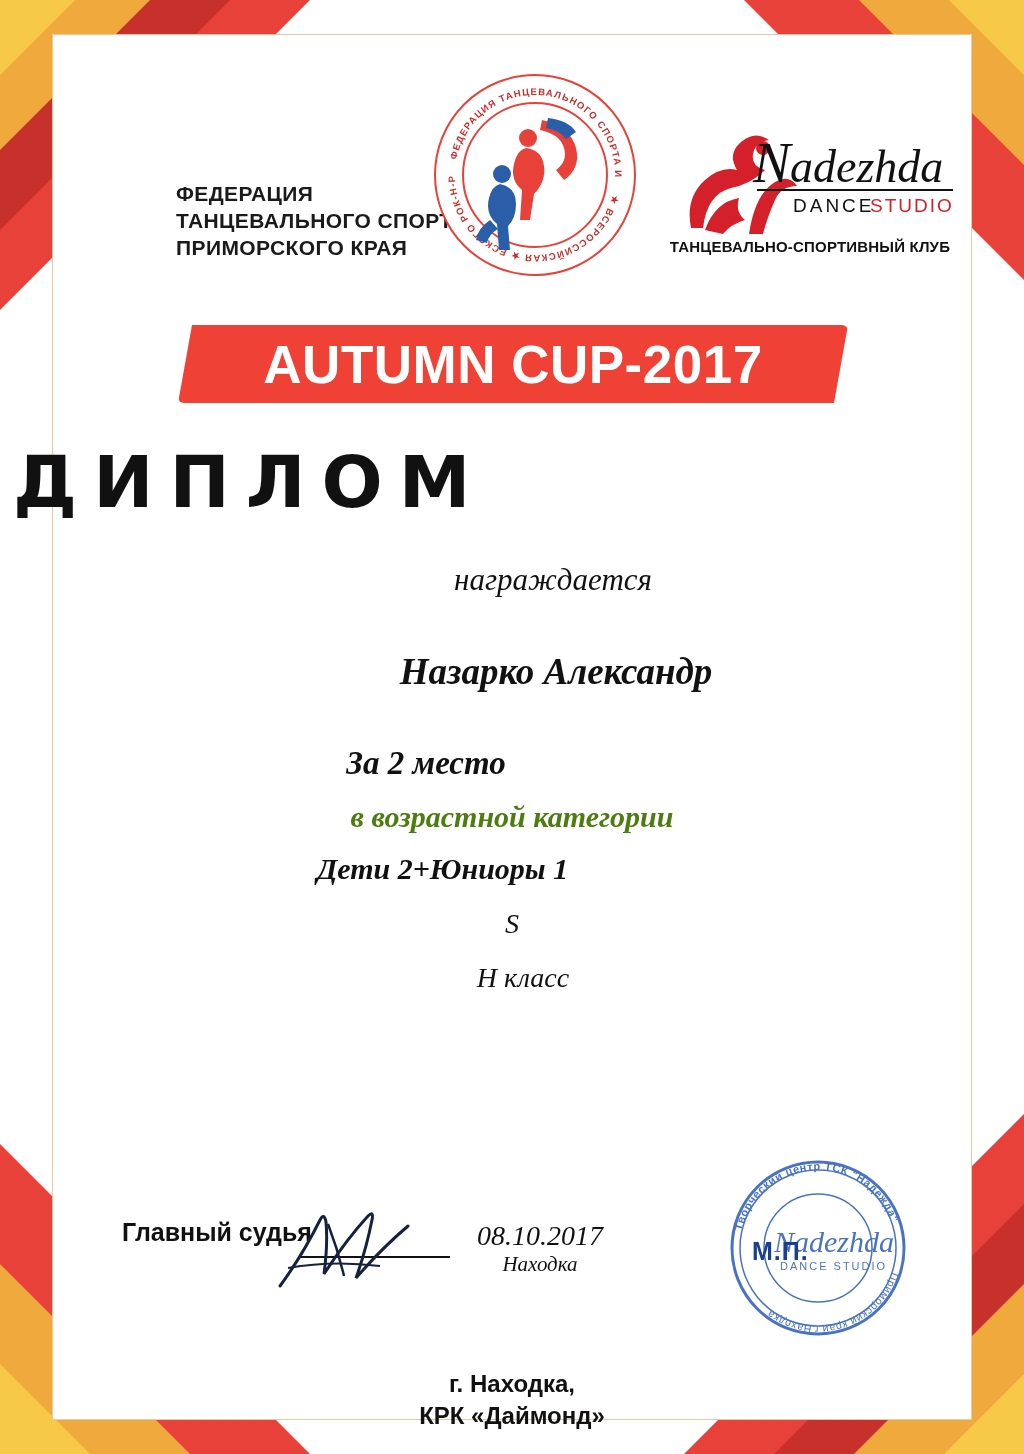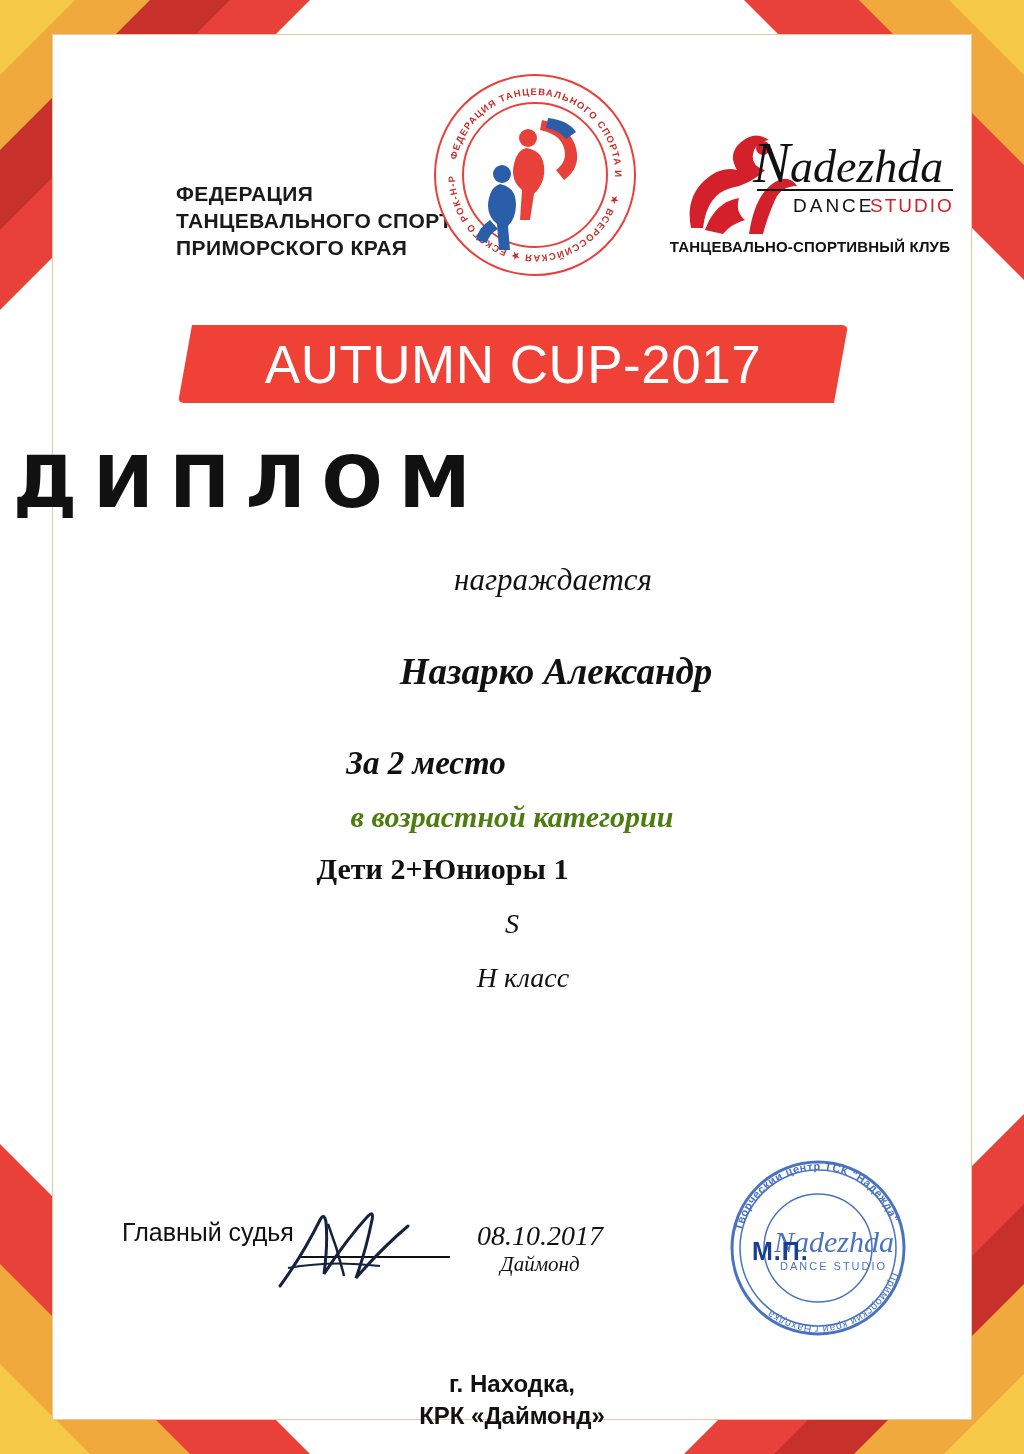--- a/index.html
+++ b/index.html
@@ -74,21 +74,21 @@
   
   .banner-wrap{position:absolute;left:178px;top:325px;width:670px;height:78px;}
   .banner-bg{
     position:absolute;left:0;top:0;width:670px;height:78px;background:#ef4136;
     clip-path:polygon(14px 0,670px 0,656px 78px,0 78px);
     border-radius:6px;
   }
   .banner-txt{
     position:absolute;left:0;top:0;width:670px;height:78px;
     display:flex;align-items:center;justify-content:center;
-    color:#fff;font-size:53px;font-weight:normal;letter-spacing:0.5px;
+    color:#fff;font-size:53px;font-weight:bold;letter-spacing:0.5px;
   }
 
   
   .diplom{
     position:absolute;left:0;top:440px;width:1024px;text-align:left;
     font-size:72px;font-weight:bold;letter-spacing:16px;color:#111;
     font-family:"DejaVu Sans",sans-serif;
     margin-left:13px;
   }
   .awarded{
@@ -106,35 +106,35 @@
     font-size:33px;font-weight:bold;font-style:italic;color:#111;
     font-family:"Liberation Serif",serif;
   }
   .agecat{
     position:absolute;left:0;top:800px;width:1024px;text-align:center;
     font-size:30px;font-weight:bold;font-style:italic;color:#4d7c0f;
     font-family:"Liberation Serif",serif;
   }
   .agegroup{
     position:absolute;left:0;top:852px;width:885px;text-align:center;
-    font-size:30px;font-weight:bold;color:#111;
+    font-size:30px;font-weight:bold;font-style:italic;color:#111;
     font-family:"Liberation Serif",serif;
   }
   .program{
     position:absolute;left:0;top:908px;width:1024px;text-align:center;
     font-size:28px;font-style:italic;color:#111;font-family:"Liberation Serif",serif;
   }
   .cls{
     position:absolute;left:0;top:962px;width:1024px;text-align:center;
     font-size:28px;font-style:italic;color:#111;font-family:"Liberation Serif",serif;padding-left:11px;
   }
 
   
   .judge-label{
-    position:absolute;left:122px;top:1218px;font-size:25px;font-weight:normal;color:#111;
+    position:absolute;left:122px;top:1218px;font-size:25px;font-weight:bold;color:#111;
   }
   .sig-line{
     position:absolute;left:300px;top:1256px;width:150px;height:2px;background:#111;
   }
   .signature{position:absolute;left:272px;top:1190px;width:180px;height:110px;}
   .city-sig{
     position:absolute;left:440px;top:1252px;width:200px;text-align:center;
     font-size:21px;font-style:italic;color:#111;font-family:"Liberation Serif",serif;
   }
   .date-sig{
@@ -242,21 +242,21 @@
 
   <div class="judge-label">Главный судья</div>
   <div class="sig-line"></div>
   <div class="signature">
     <svg viewBox="0 0 180 110" width="180" height="110">
       <path d="M8 96 q22 -30 40 -66 q4 -8 6 2 q2 22 -2 52 q22 -34 44 -58 q6 -6 4 4 q-6 30 -16 58 q26 -30 52 -52" fill="none" stroke="#15223f" stroke-width="3" stroke-linecap="round"></path>
       <path d="M16 78 q44 -8 92 -2" fill="none" stroke="#15223f" stroke-width="2"></path>
       <path d="M56 34 q10 26 16 52" fill="none" stroke="#15223f" stroke-width="2.5"></path>
     </svg>
   </div>
-  <div class="city-sig">Даймонд</div>
+  <div class="city-sig">Находка</div>
   <div class="date-sig">08.10.2017</div>
 
   <div class="stamp">
     <svg viewBox="0 0 200 200" width="200" height="200">
       <defs>
         <path id="sealTop" d="M 22 100 A 78 78 0 0 1 178 100" fill="none"></path>
         <path id="sealBot" d="M 178 100 A 78 78 0 0 1 22 100" fill="none"></path>
       </defs>
       <circle cx="100" cy="100" r="86" fill="none" stroke="#2a5bb8" stroke-width="3"></circle>
       <circle cx="100" cy="100" r="78" fill="none" stroke="#2a5bb8" stroke-width="1.5"></circle>

